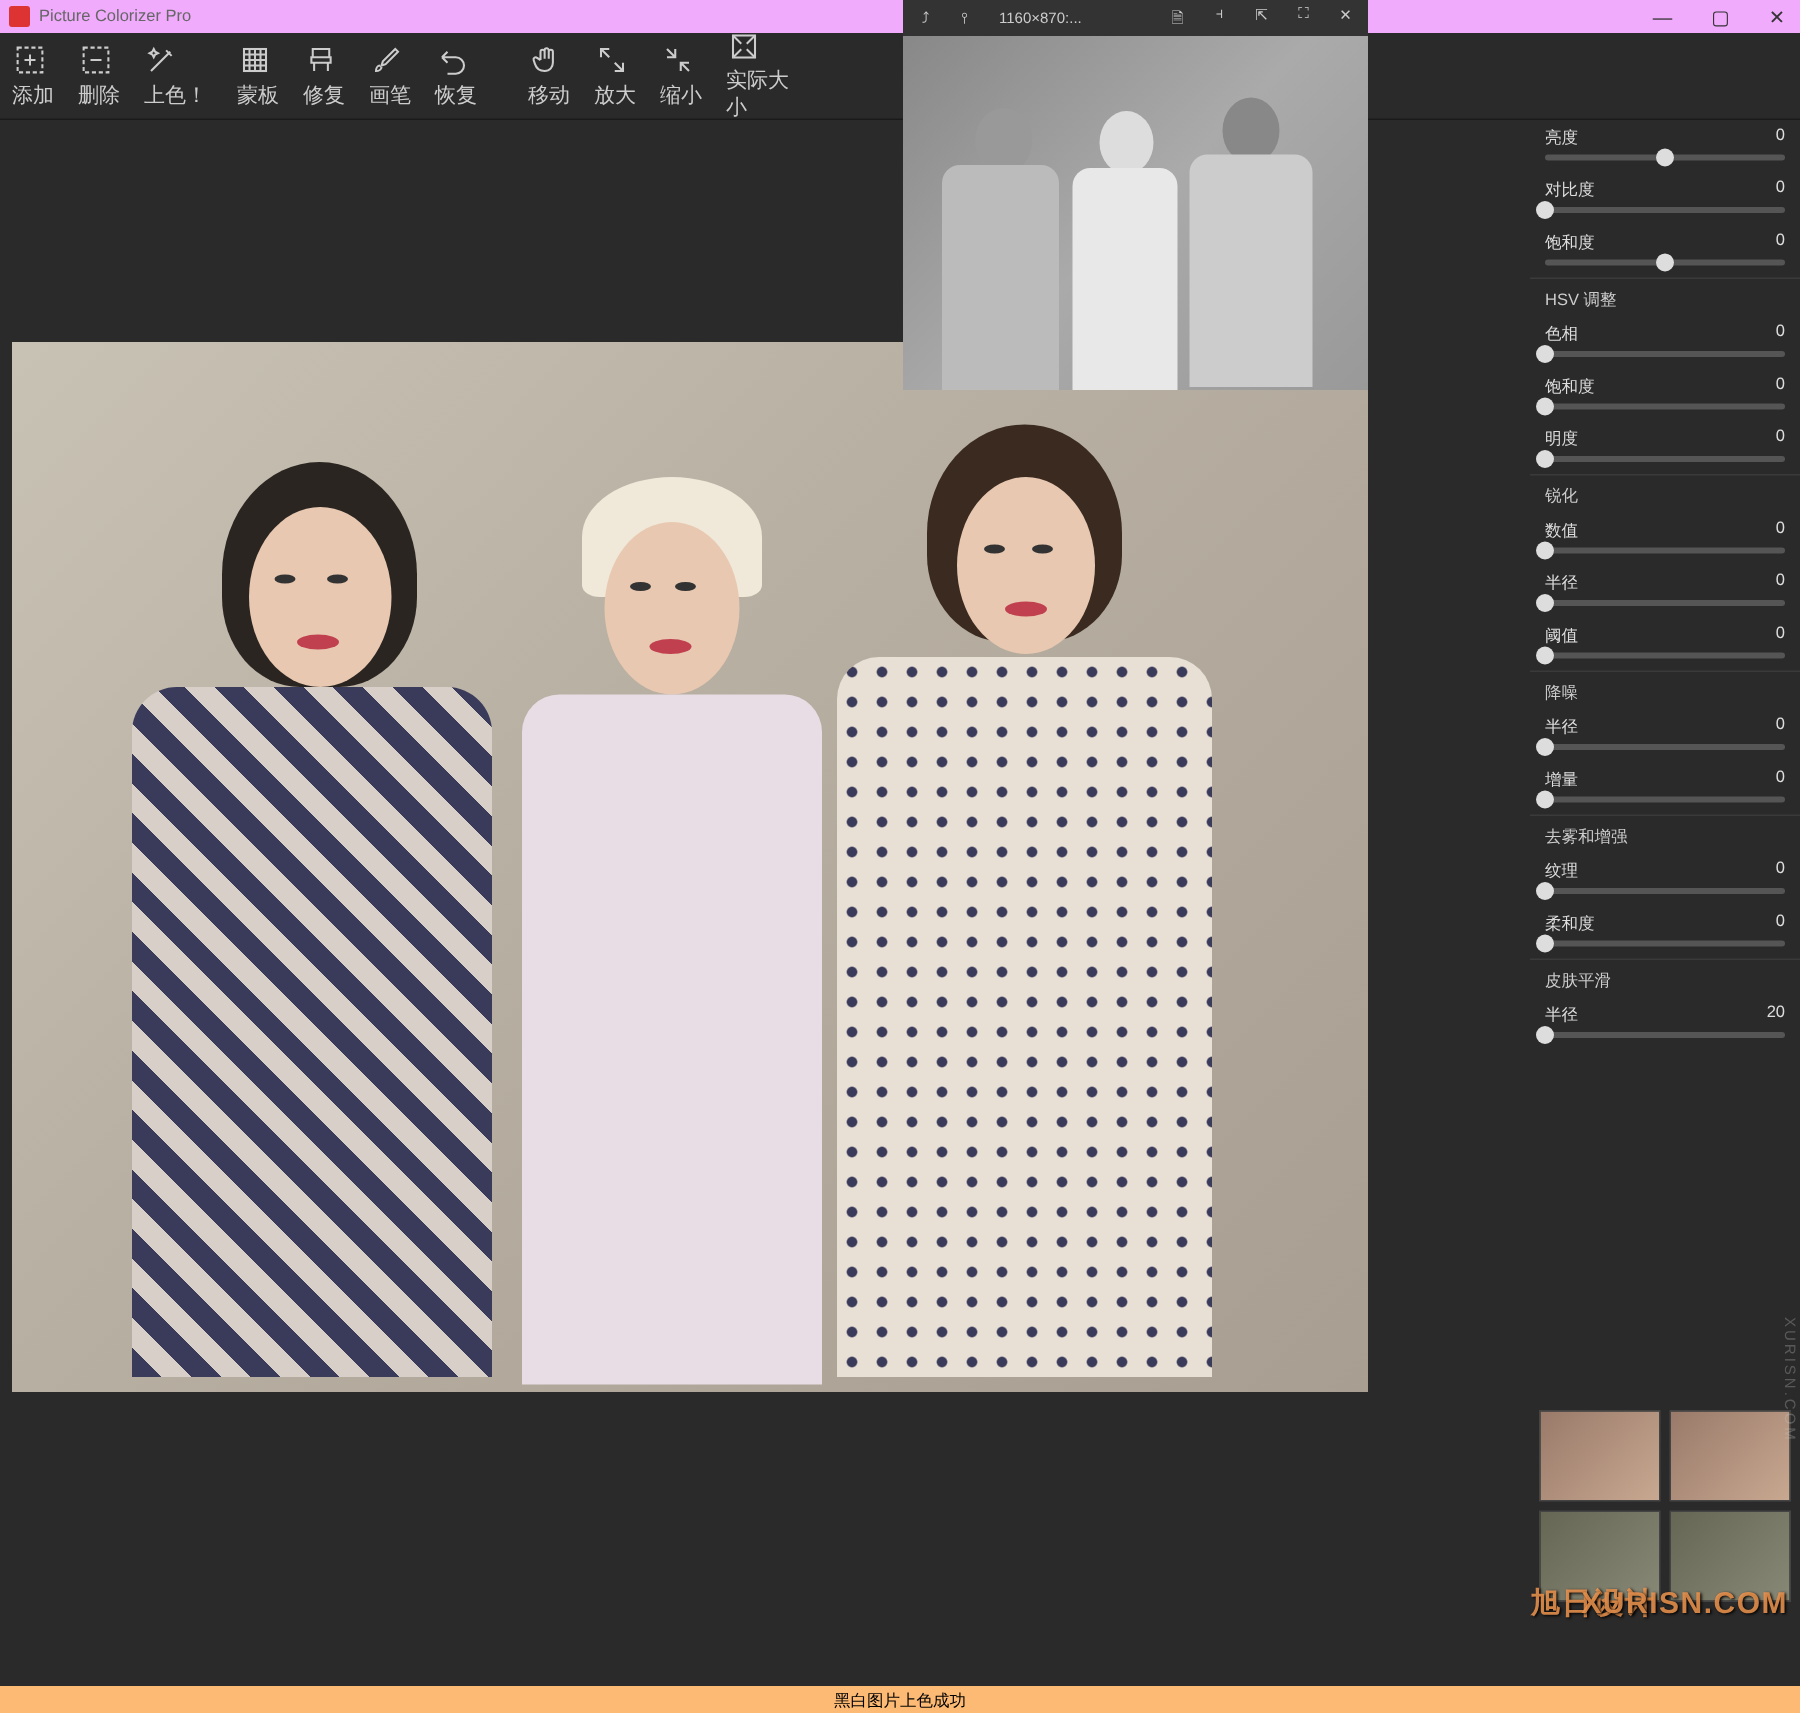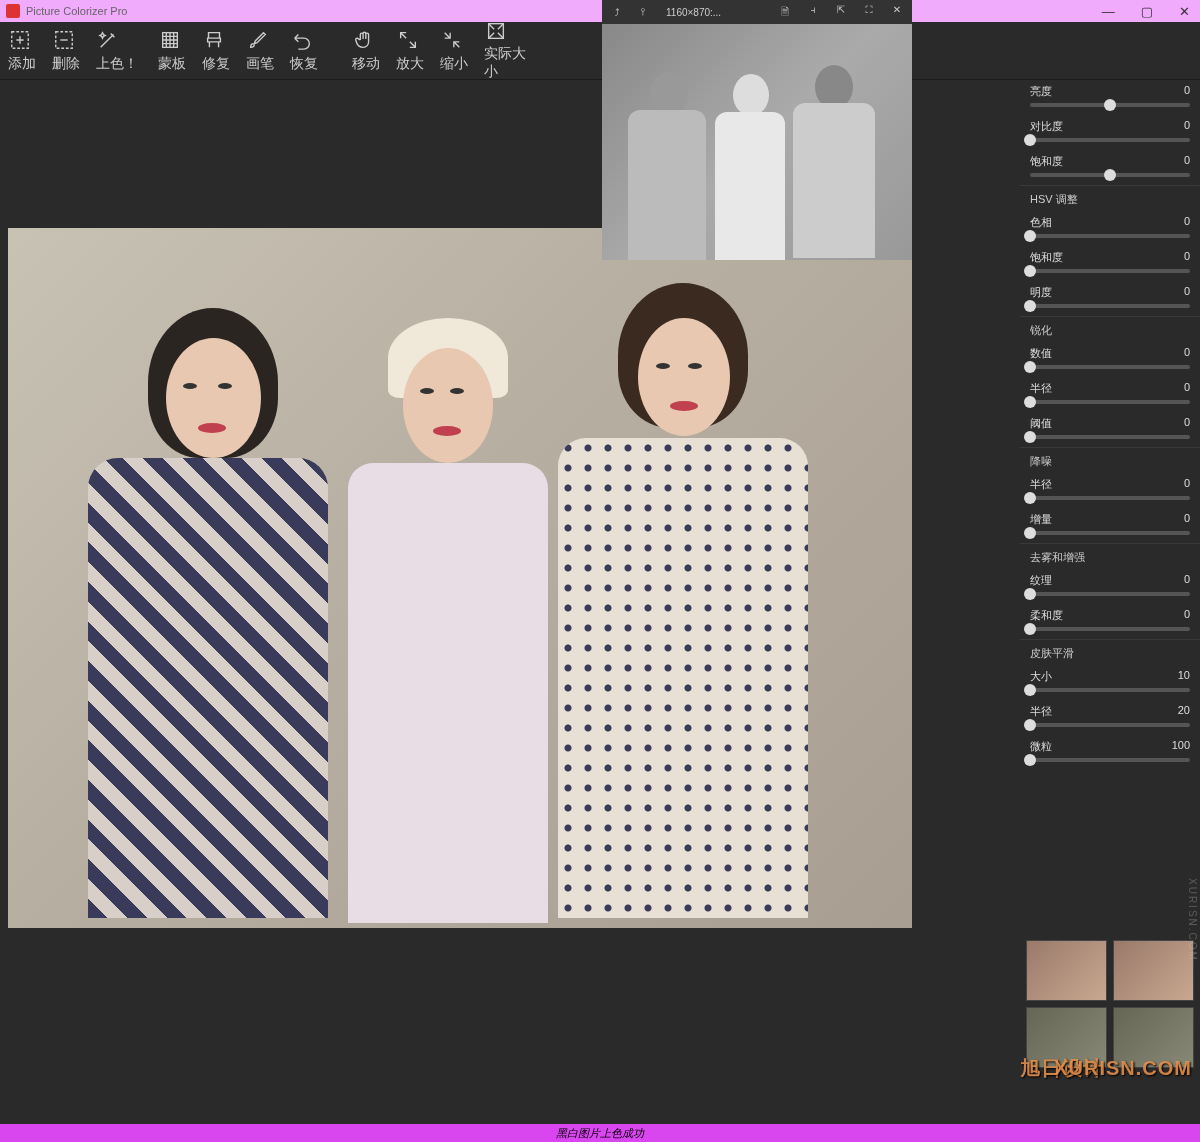--- a/index.html
+++ b/index.html
@@ -60,21 +60,21 @@
 .slider-track { height:4px; background:#555; border-radius:2px; position:relative; cursor:pointer; }
 .slider-thumb { position:absolute; width:12px; height:12px; background:#ddd; border-radius:50%; top:-4px; transform:translateX(-50%); }
 
 .thumbs { position:absolute; bottom:68px; right:0; width:180px; height:140px; background:#2a2a2a; display:grid; grid-template-columns:1fr 1fr; grid-template-rows:1fr 1fr; gap:6px; padding:6px; }
 .thumb { background:linear-gradient(135deg,#997a6a,#c8a890); border:1px solid #444; cursor:pointer; }
 .thumbs .thumb:nth-child(3),.thumbs .thumb:nth-child(4){background:linear-gradient(135deg,#665,#887);}
 
 .watermark { position:absolute; bottom:60px; right:8px; color:rgba(240,150,80,0.85); font-size:20px; font-weight:bold; letter-spacing:1px; pointer-events:none; z-index:20; text-shadow:1px 1px 2px #000;}
 .wm-side { position:absolute; right:2px; bottom:180px; writing-mode:vertical-rl; color:rgba(200,200,200,0.3); font-size:10px; letter-spacing:2px; }
 
-.statusbar { position:absolute; bottom:0; left:0; right:0; height:18px; background:#d946ef; color:#000; font-size:11px; display:flex; align-items:center; justify-content:center;font-style:italic; }
+.statusbar { position:absolute; bottom:0; left:0; right:0; height:18px; background:#fdba74; color:#000; font-size:11px; display:flex; align-items:center; justify-content:center; }
 </style>
 </head>
 <body>
 
 <div class="titlebar">
   <div class="logo"></div>
   <span>Picture Colorizer Pro</span>
   <div class="wincontrols">
     <span>—</span>
     <span>▢</span>
@@ -369,40 +369,22 @@
         </div>
         <div class="slider-track">
           <div class="slider-thumb" style="left:0%"></div>
         </div>
       </div>
     </div>
   <div class="section-hd">皮肤平滑</div>
   <div id="sec-enhance">
       <div class="slider-row">
         <div class="slider-lbl">
-          <span>大小</span>
-          <span>10</span>
-        </div>
-        <div class="slider-track">
-          <div class="slider-thumb" style="left:0%"></div>
-        </div>
-      </div>
-      <div class="slider-row">
-        <div class="slider-lbl">
           <span>半径</span>
           <span>20</span>
-        </div>
-        <div class="slider-track">
-          <div class="slider-thumb" style="left:0%"></div>
-        </div>
-      </div>
-      <div class="slider-row">
-        <div class="slider-lbl">
-          <span>微粒</span>
-          <span>100</span>
         </div>
         <div class="slider-track">
           <div class="slider-thumb" style="left:0%"></div>
         </div>
       </div>
     </div>
   <div style="height:150px"></div>
 </div>
 
 <div class="thumbs">

